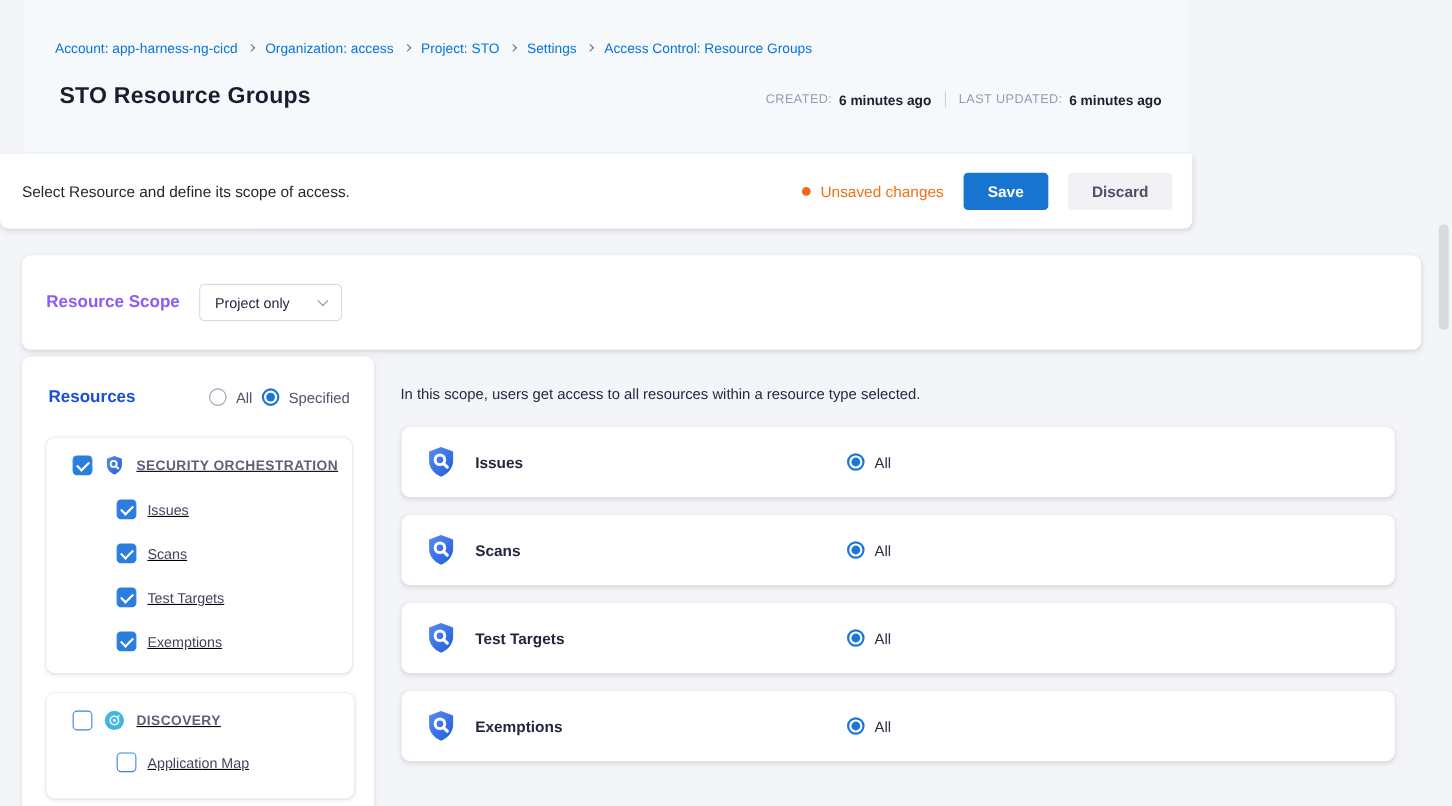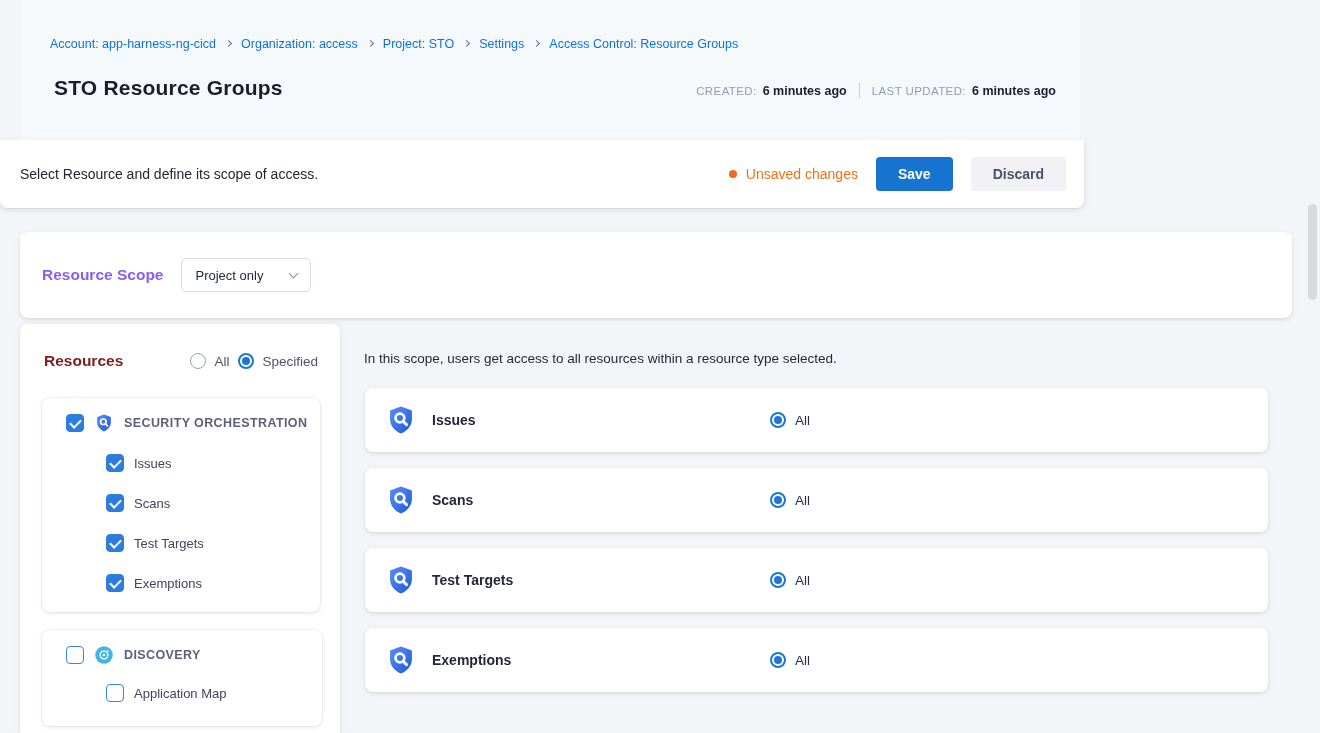--- a/index.html
+++ b/index.html
@@ -39,39 +39,39 @@
   .scope-card { left:20px; top:232px; width:1272px; height:86px; display:flex; align-items:center; padding-left:22px; }
   .scope-label { font-size:15.5px; font-weight:700; color:#8b5cf6; }
   .scope-dd { margin-left:18px; width:130px; height:34px; border:1px solid #d8dbe8; border-radius:5px; background:#fff;
               display:flex; align-items:center; justify-content:space-between; padding:0 13px; cursor:pointer; }
   .scope-dd-text { font-size:13px; color:#24293e; }
   .dd-chevron { width:7px; height:7px; border-right:1.5px solid #8a8fa3; border-bottom:1.5px solid #8a8fa3; transform:rotate(45deg); margin-top:-4px; }
 
   
   .sidebar-card { left:20px; top:324px; width:320px; height:409px; border-radius:8px 8px 0 0; }
   .sidebar-head { position:absolute; left:24px; right:22px; top:28px; display:flex; align-items:center; }
-  .sidebar-title { font-size:15.5px; font-weight:700; color:#7f1d1d; flex:1; }
+  .sidebar-title { font-size:15.5px; font-weight:700; color:#1d4ed8; flex:1; }
   .mode-opt { display:flex; align-items:center; gap:8px; cursor:pointer; }
   .mode-opt + .mode-opt { margin-left:9px; }
   .mode-label { font-size:13.5px; color:#4e536a; }
 
   .radio { width:16px; height:16px; border-radius:50%; border:1.5px solid #9aa1b4; background:#fff; position:relative; flex:none; }
   .radio.checked { border:2px solid #1b76d6; }
   .radio.checked::after { content:""; position:absolute; left:2px; top:2px; right:2px; bottom:2px; border-radius:50%; background:#1b76d6; }
 
   .cb { width:18px; height:18px; border-radius:4px; border:1.5px solid #3b82e2; background:#fff; position:relative; flex:none; cursor:pointer; }
   .cb.checked { background:#2b7de0; border-color:#2b7de0; }
   .cb.checked::after { content:""; position:absolute; left:3px; top:4px; width:9px; height:5px;
                        border-left:2px solid #fff; border-bottom:2px solid #fff; transform:rotate(-45deg); }
 
   .group { position:absolute; background:#fff; border-radius:8px;
            box-shadow:0 0 0 1px rgba(40,41,61,.04), 0 1px 4px rgba(40,41,61,.12); }
   .group-sto { left:22px; top:74px; width:278px; height:214px; }
   .group-disc { left:22px; top:306px; width:280px; height:96px; }
-  .g-row { position:absolute; display:flex; align-items:center; gap:10px; }
+  .g-row { position:absolute; display:flex; align-items:center; gap:10px;text-decoration:underline; }
   .g-head-label { font-size:12.5px; font-weight:700; color:#5c617a; letter-spacing:.4px; }
   .g-item-label { font-size:13px; color:#40455c; }
   .icon-20 { width:20px; height:20px; flex:none; }
 
   
   .main-note { position:absolute; left:364px; top:351px; font-size:13.5px; color:#24293e; }
   .res-row { position:absolute; left:365px; width:903px; height:64px; background:#fff; border-radius:8px;
              box-shadow:0 1px 3px rgba(40,41,61,.08), 0 2px 6px rgba(96,97,112,.10);
              display:flex; align-items:center; padding-left:20px; }
   .res-row-label { margin-left:15px; font-size:14px; font-weight:700; color:#22283c; }

